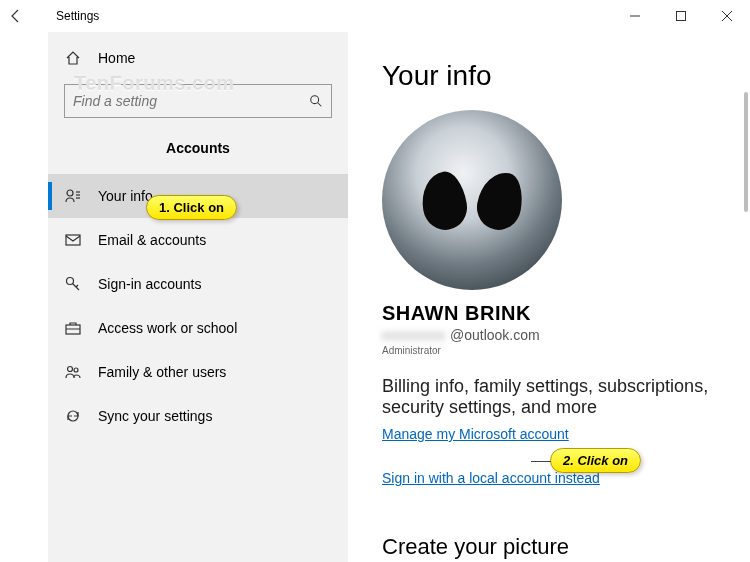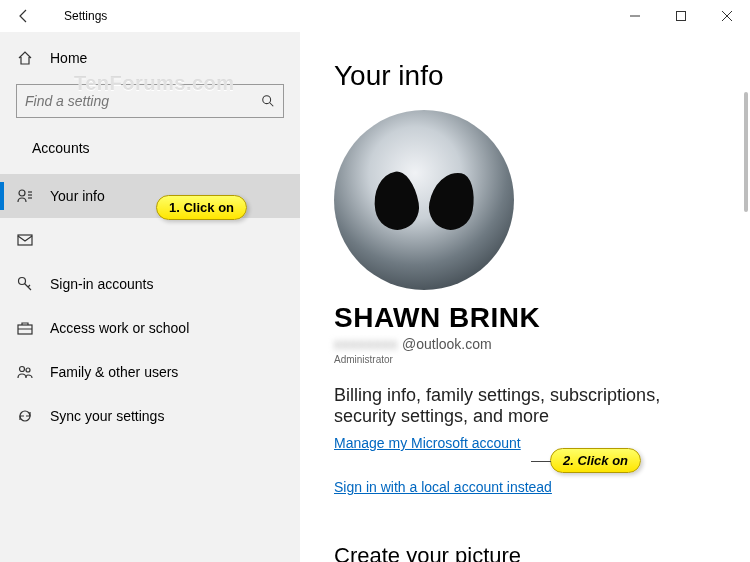--- a/index.html
+++ b/index.html
@@ -10,21 +10,21 @@
       height: 562px;
       overflow: hidden;
       position: relative;
       font-size: 14px;
       color: #000;
     }
     .titlebar {
       height: 32px;
       display: flex;
       align-items: center;
-      padding-left: 16px;
+      padding-left: 8px;
       background: #fff;
     }
     .titlebar .back {
       width: 48px;
       display: flex;
       align-items: center;
       justify-content: flex-start;
       font-size: 18px;
       color: #333;
       cursor: pointer;
@@ -46,20 +46,21 @@
       align-items: center;
       justify-content: center;
       color: #333;
       font-family: "Segoe MDL2 Assets", sans-serif;
       font-size: 11px;
       cursor: pointer;
     }
     .app-body {
       display: flex;
       height: calc(100% - 32px);
+      margin-left: 48px;
     }
     .sidebar {
       width: 300px;
       background: #f2f2f2;
       padding: 6px 0;
       position: relative;
     }
     .home-row, .nav-row {
       display: flex;
       align-items: center;
@@ -95,22 +96,23 @@
       font-size: 14px;
       font-style: italic;
       color: #666;
     }
     .search-box .search-icon {
       font-size: 14px;
       color: #333;
     }
     .section-header {
       padding: 10px 32px 8px;
-      font-weight: 400;
-      font-size: 14px;
+      font-weight: 700;
+      font-size: 14px;
+      text-align: center;
     }
     .nav-row.selected {
       background: #d8d8d8;
       position: relative;
     }
     .nav-row.selected::before {
       content: "";
       position: absolute;
       left: 0; top: 8px; bottom: 8px;
       width: 4px;
@@ -143,21 +145,21 @@
       position: absolute;
       width: 44px;
       height: 58px;
       background: #0a0a0a;
       border-radius: 60% 40% 50% 50% / 60% 60% 40% 40%;
       top: 62px;
     }
     .avatar::before { left: 40px; transform: rotate(-10deg); }
     .avatar::after { right: 40px; transform: rotate(10deg); }
     .user-name {
-      font-size: 28px;
+      font-size: 20px;
       font-weight: 700;
       letter-spacing: 0.5px;
     }
     .email-row { display: flex; align-items: center; gap: 4px; margin-top: 2px; }
     .blur {
       filter: blur(3px);
       color: #999;
       letter-spacing: 1px;
     }
     .email-domain { color: #555; font-size: 14px; }
@@ -184,21 +186,21 @@
       background: linear-gradient(#ffff66, #ffe600);
       border: 1px solid #b39b00;
       border-radius: 14px;
       padding: 4px 12px;
       font-size: 13px;
       font-weight: 600;
       color: #000;
       white-space: nowrap;
       box-shadow: 2px 2px 4px rgba(0,0,0,0.2);
     }
-    .callout.c1 { top: 195px; left: 156px; }
+    .callout.c1 { top: 195px; left: 146px; }
     .callout.c2 { top: 448px; left: 550px; font-style: italic; }
     .callout.c2::before {
       content: "";
       position: absolute;
       left: -20px;
       top: 50%;
       width: 20px;
       height: 1px;
       background: #444;
     }
@@ -281,20 +283,21 @@
         </span>
         <span>Your info</span>
       </div>
       <div class="nav-row">
         <span class="icon">
           <svg width="16" height="16" viewBox="0 0 16 16">
               <rect x="1" y="3" width="14" height="10" fill="none" stroke="#333" stroke-width="1.2"></rect>
               <path d="M1 4 L8 9 L15 4" fill="none" stroke="#333" stroke-width="1.2"></path>
             </svg>
         </span>
+        <span>Email &amp; accounts</span>
       </div>
       <div class="nav-row">
         <span class="icon">
           <svg width="16" height="16" viewBox="0 0 16 16">
               <circle cx="5" cy="5" r="3.5" fill="none" stroke="#333" stroke-width="1.2"></circle>
               <path d="M7.5 7.5 L14 14 M11 11 L13 9" fill="none" stroke="#333" stroke-width="1.2"></path>
             </svg>
         </span>
         <span>Sign-in accounts</span>
       </div>

